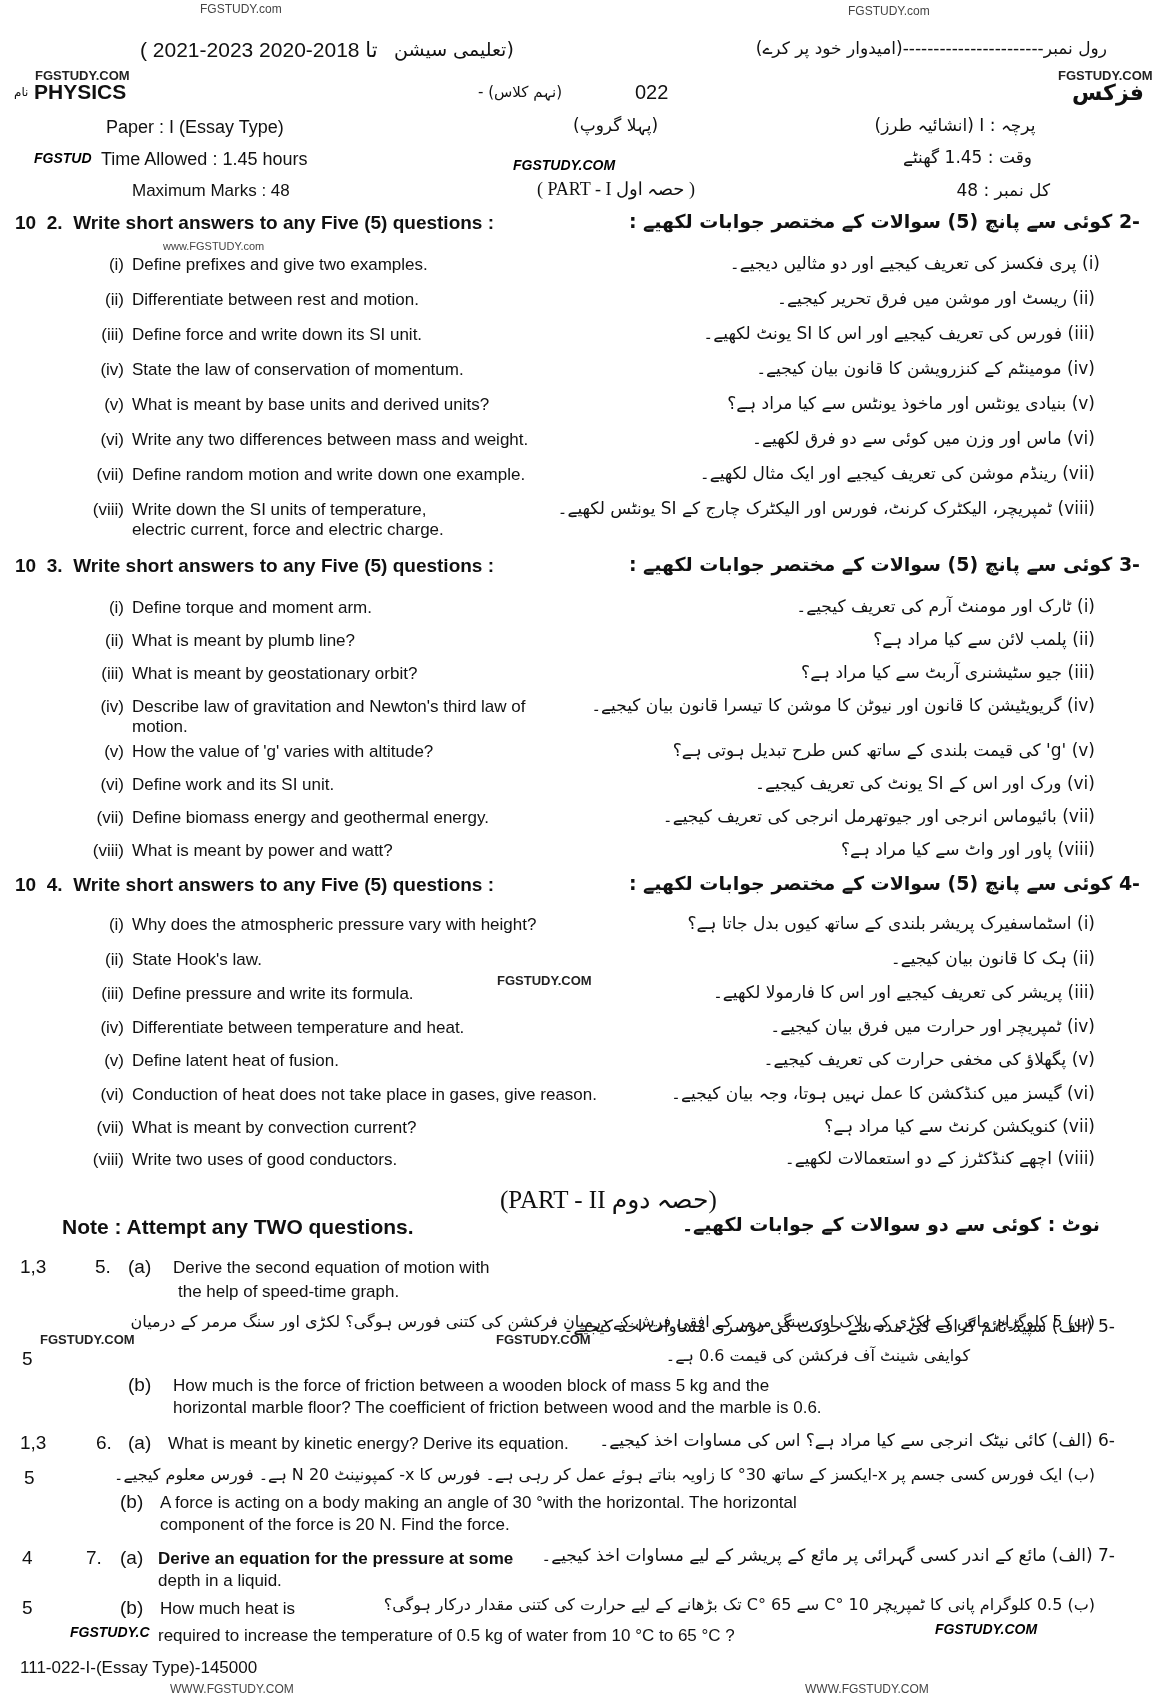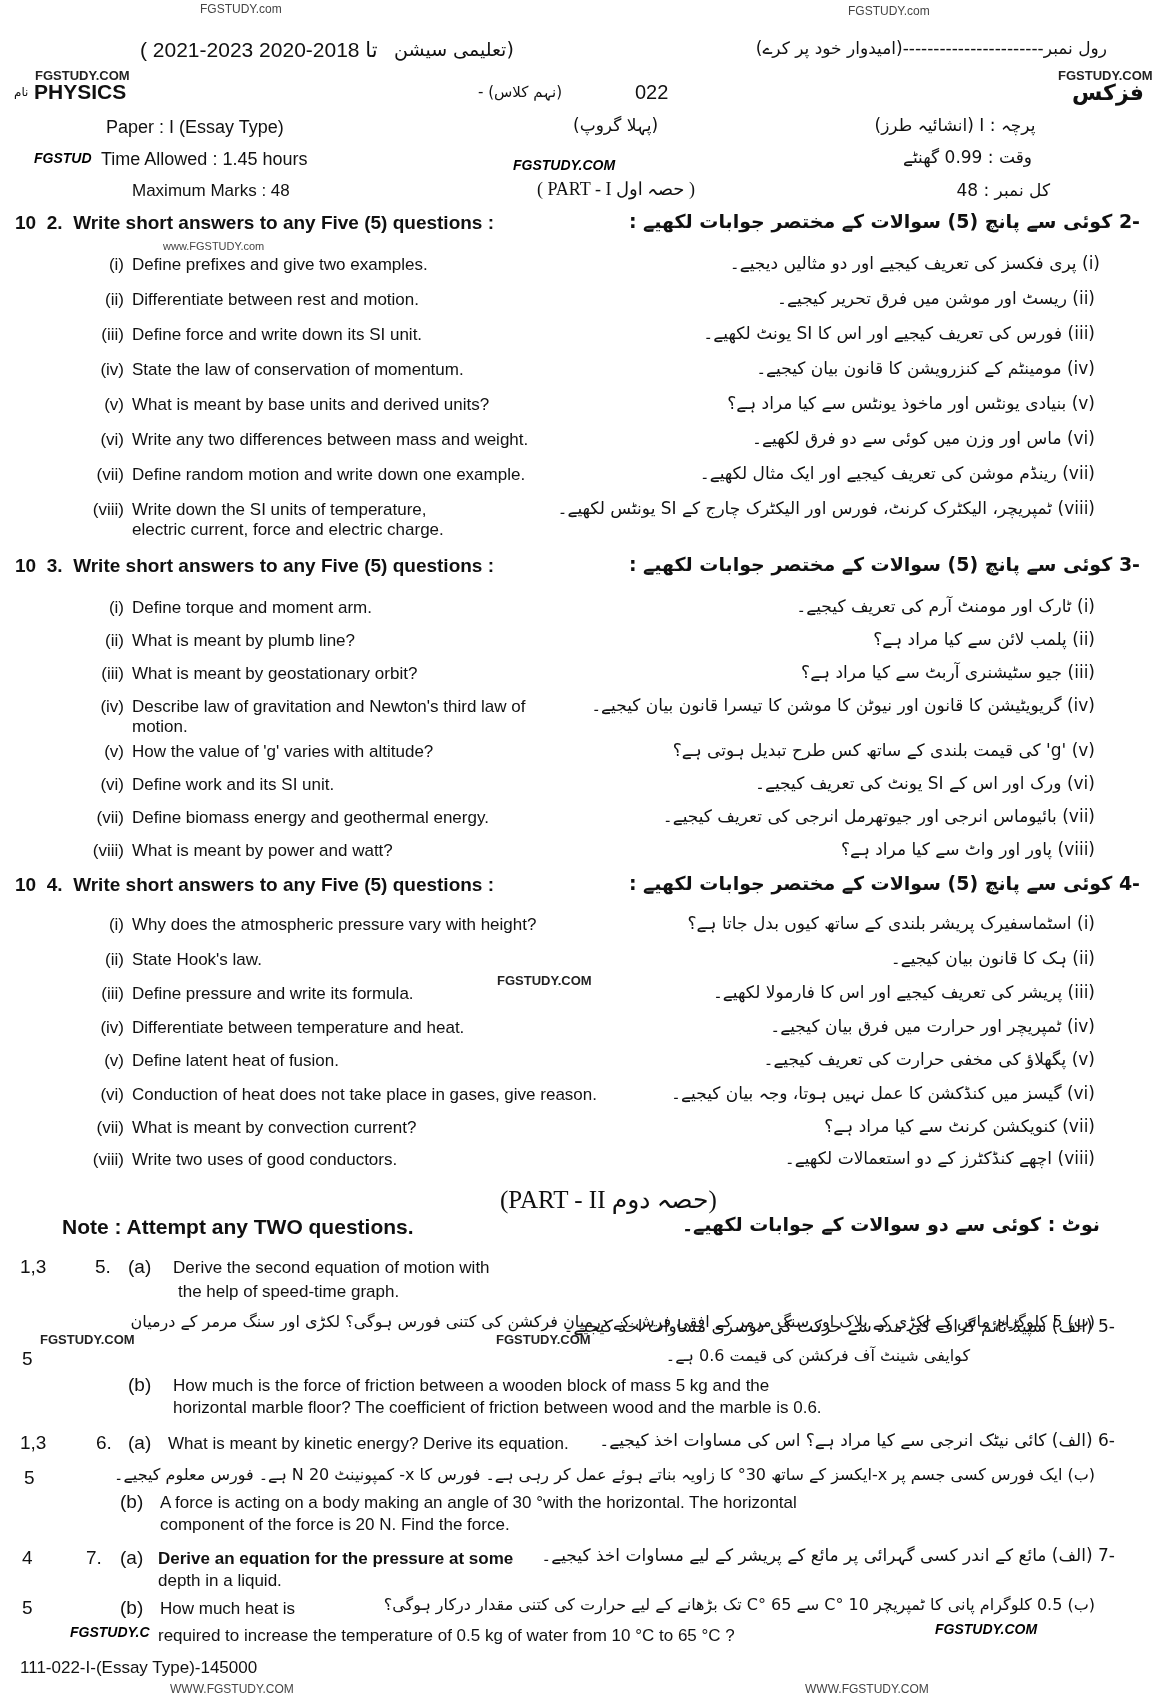--- a/index.html
+++ b/index.html
@@ -41,21 +41,21 @@
 <div class="abs urdu" style="left:478px;top:83px;font-size:15px;">(نہم کلاس) -</div>
 <div class="abs" style="left:635px;top:81px;font-size:20px;">022</div>
 <div class="abs urdu-b" style="left:1072px;top:80px;font-size:22px;">فزکس</div>
 
 <div class="abs" style="left:106px;top:117px;font-size:18px;">Paper : I (Essay Type)</div>
 <div class="abs urdu" style="left:573px;top:115px;">(پہلا گروپ)</div>
 <div class="abs urdu" style="left:870px;top:115px;width:170px;text-align:center;">پرچہ : I (انشائیہ طرز)</div>
 
 <div class="abs wmi" style="left:34px;top:150px;">FGSTUD</div>
 <div class="abs" style="left:101px;top:149px;font-size:18px;">Time Allowed : 1.45 hours</div>
-<div class="abs urdu" style="left:882px;top:147px;width:150px;text-align:right;">وقت : 0.99 گھنٹے</div>
+<div class="abs urdu" style="left:882px;top:147px;width:150px;text-align:right;">وقت : 1.45 گھنٹے</div>
 
 <div class="abs" style="left:132px;top:181px;font-size:17px;">Maximum Marks : 48</div>
 <div class="abs serif" style="left:537px;top:178px;font-size:18px;">( PART - I  حصہ اول )</div>
 <div class="abs urdu" style="left:920px;top:180px;width:130px;text-align:right;">کل نمبر : 48</div>
 
 <div class="abs hdr" style="left:15px;top:212px;">
   <span>10</span>&nbsp;
   <span>2.</span>&nbsp;
   <span>Write short answers to any Five (5) questions :</span>
 </div>

